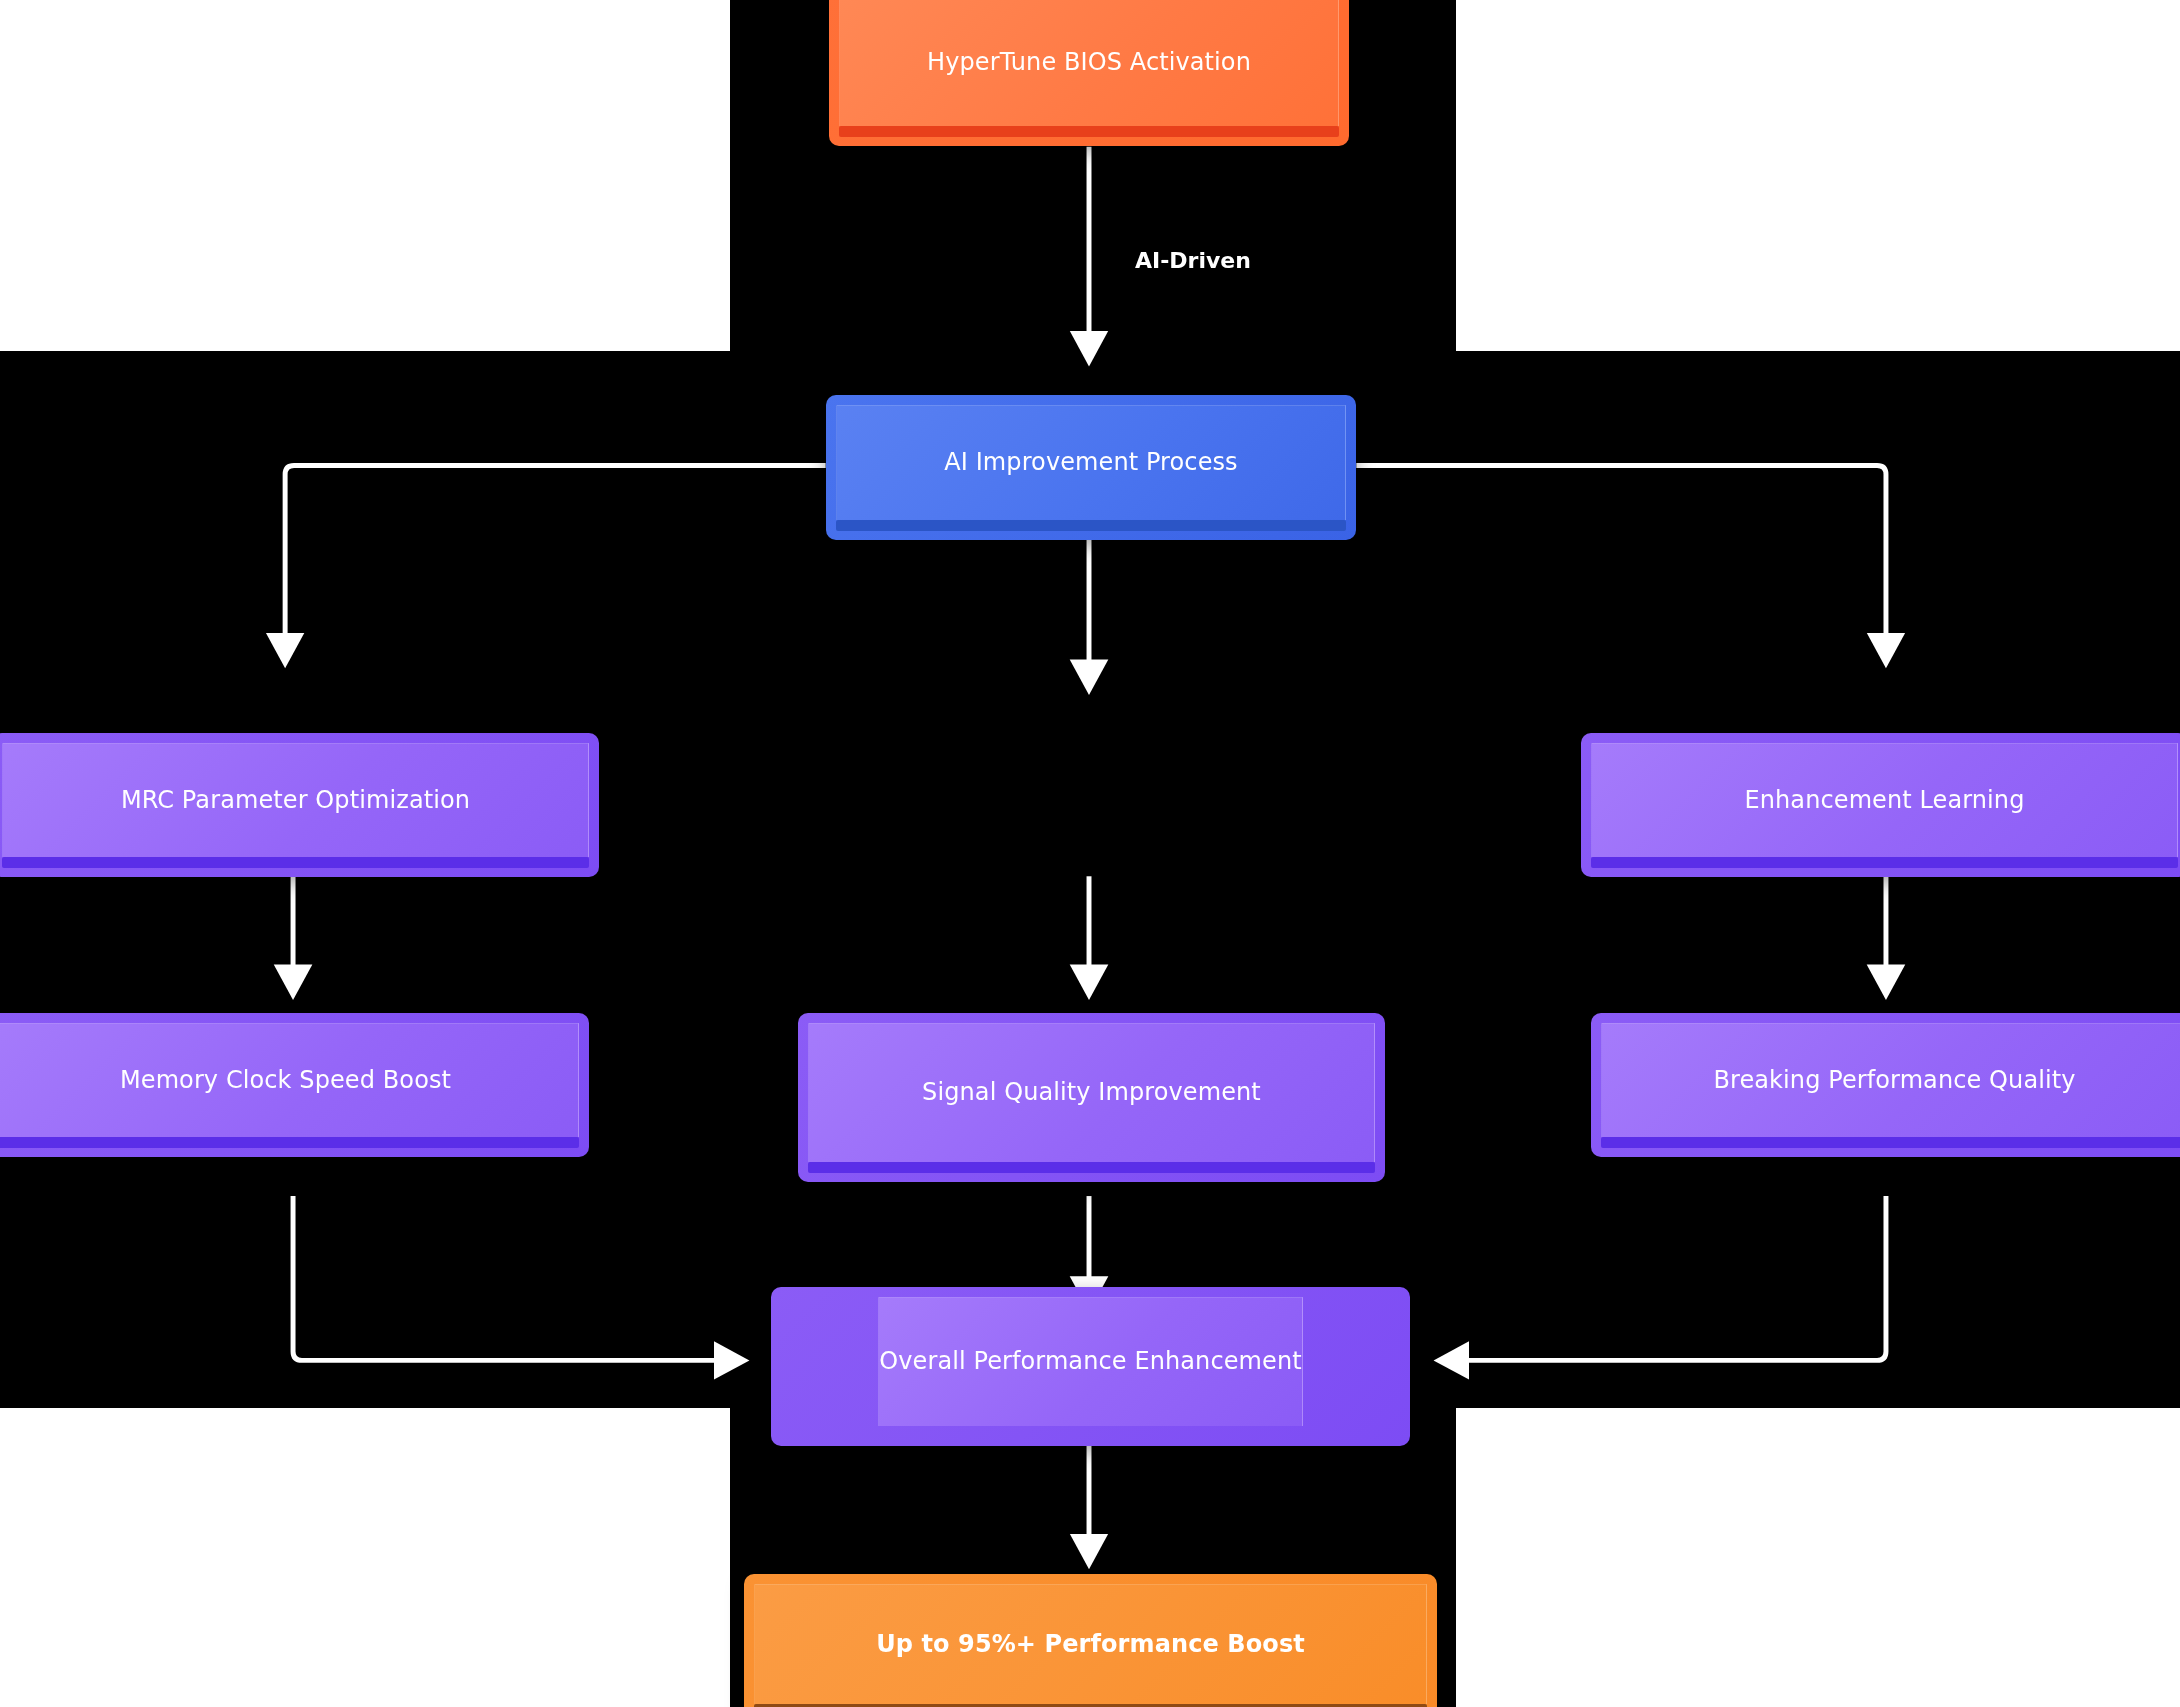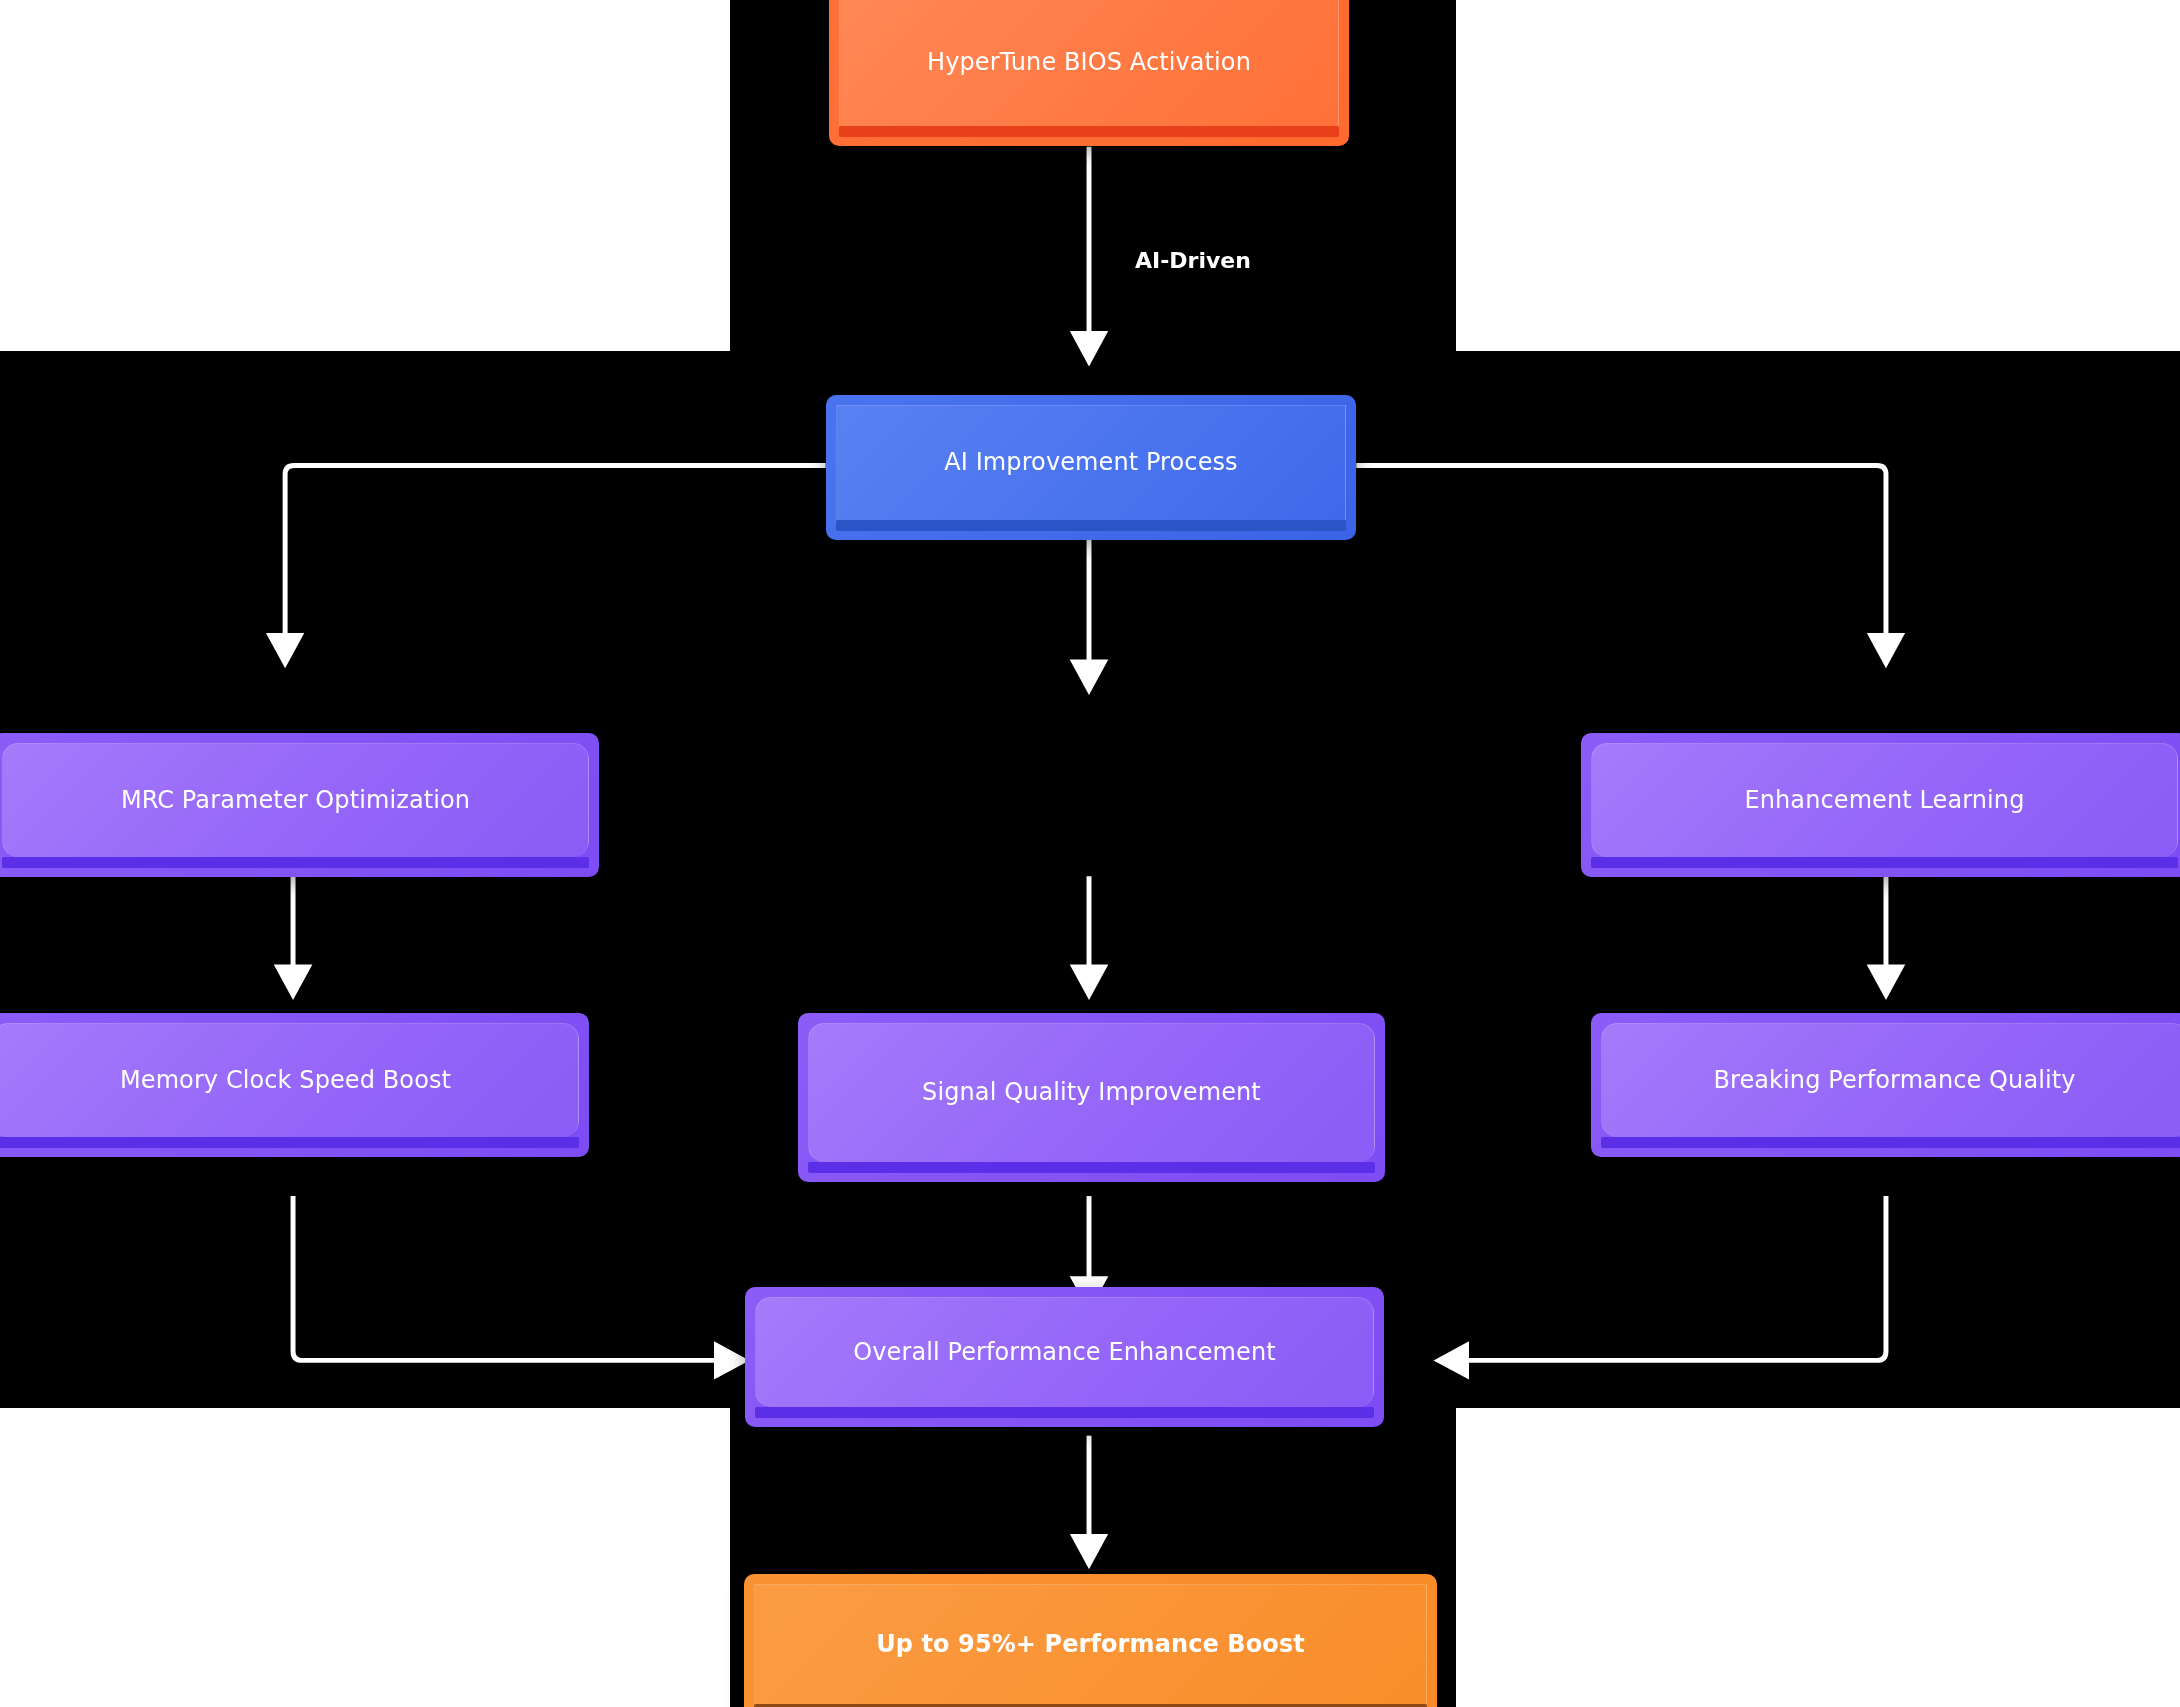--- a/index.html
+++ b/index.html
@@ -102,21 +102,20 @@
   }
   .node.blue .bar{ background:#2b55c6; }
 
   
   .node.purple{
     background:linear-gradient(135deg,#8b5cf6 0%,#7d4cf4 100%);
     box-shadow:0 6px 18px rgba(0,0,0,0.35);
   }
   .node.purple .inner{
     background:linear-gradient(135deg,#a57bfb 0%,#9566f8 55%,#8b5cf6 100%);
-    border-radius:16px;
   }
   .node.purple .bar{ background:#5b2ee8; }
 
   
   .edge-label{
     position:absolute;
     color:#ffffff;
     font-size:22px;
     font-weight:bold;
     white-space:nowrap;
@@ -208,21 +207,21 @@
     <div class="bar"></div>
   </div>
 
   <div class="node purple" style="left:1591px;top:1013px;width:607px;height:144px;">
     <div class="inner">
       <span class="label">Breaking Performance Quality</span>
     </div>
     <div class="bar"></div>
   </div>
 
-  <div class="node purple" style="left:745px;top:1287px;width:639px;height:140px;">
+  <div class="node purple" style="left:771px;top:1287px;width:639px;height:159px;align-items:center;">
     <div class="inner">
       <span class="label">Overall Performance Enhancement</span>
     </div>
     <div class="bar"></div>
   </div>
 
   <div class="node orange-result" style="left:744px;top:1574px;width:693px;height:150px;">
     <div class="inner">
       <span class="label">Up to 95%+ Performance Boost</span>
     </div>

